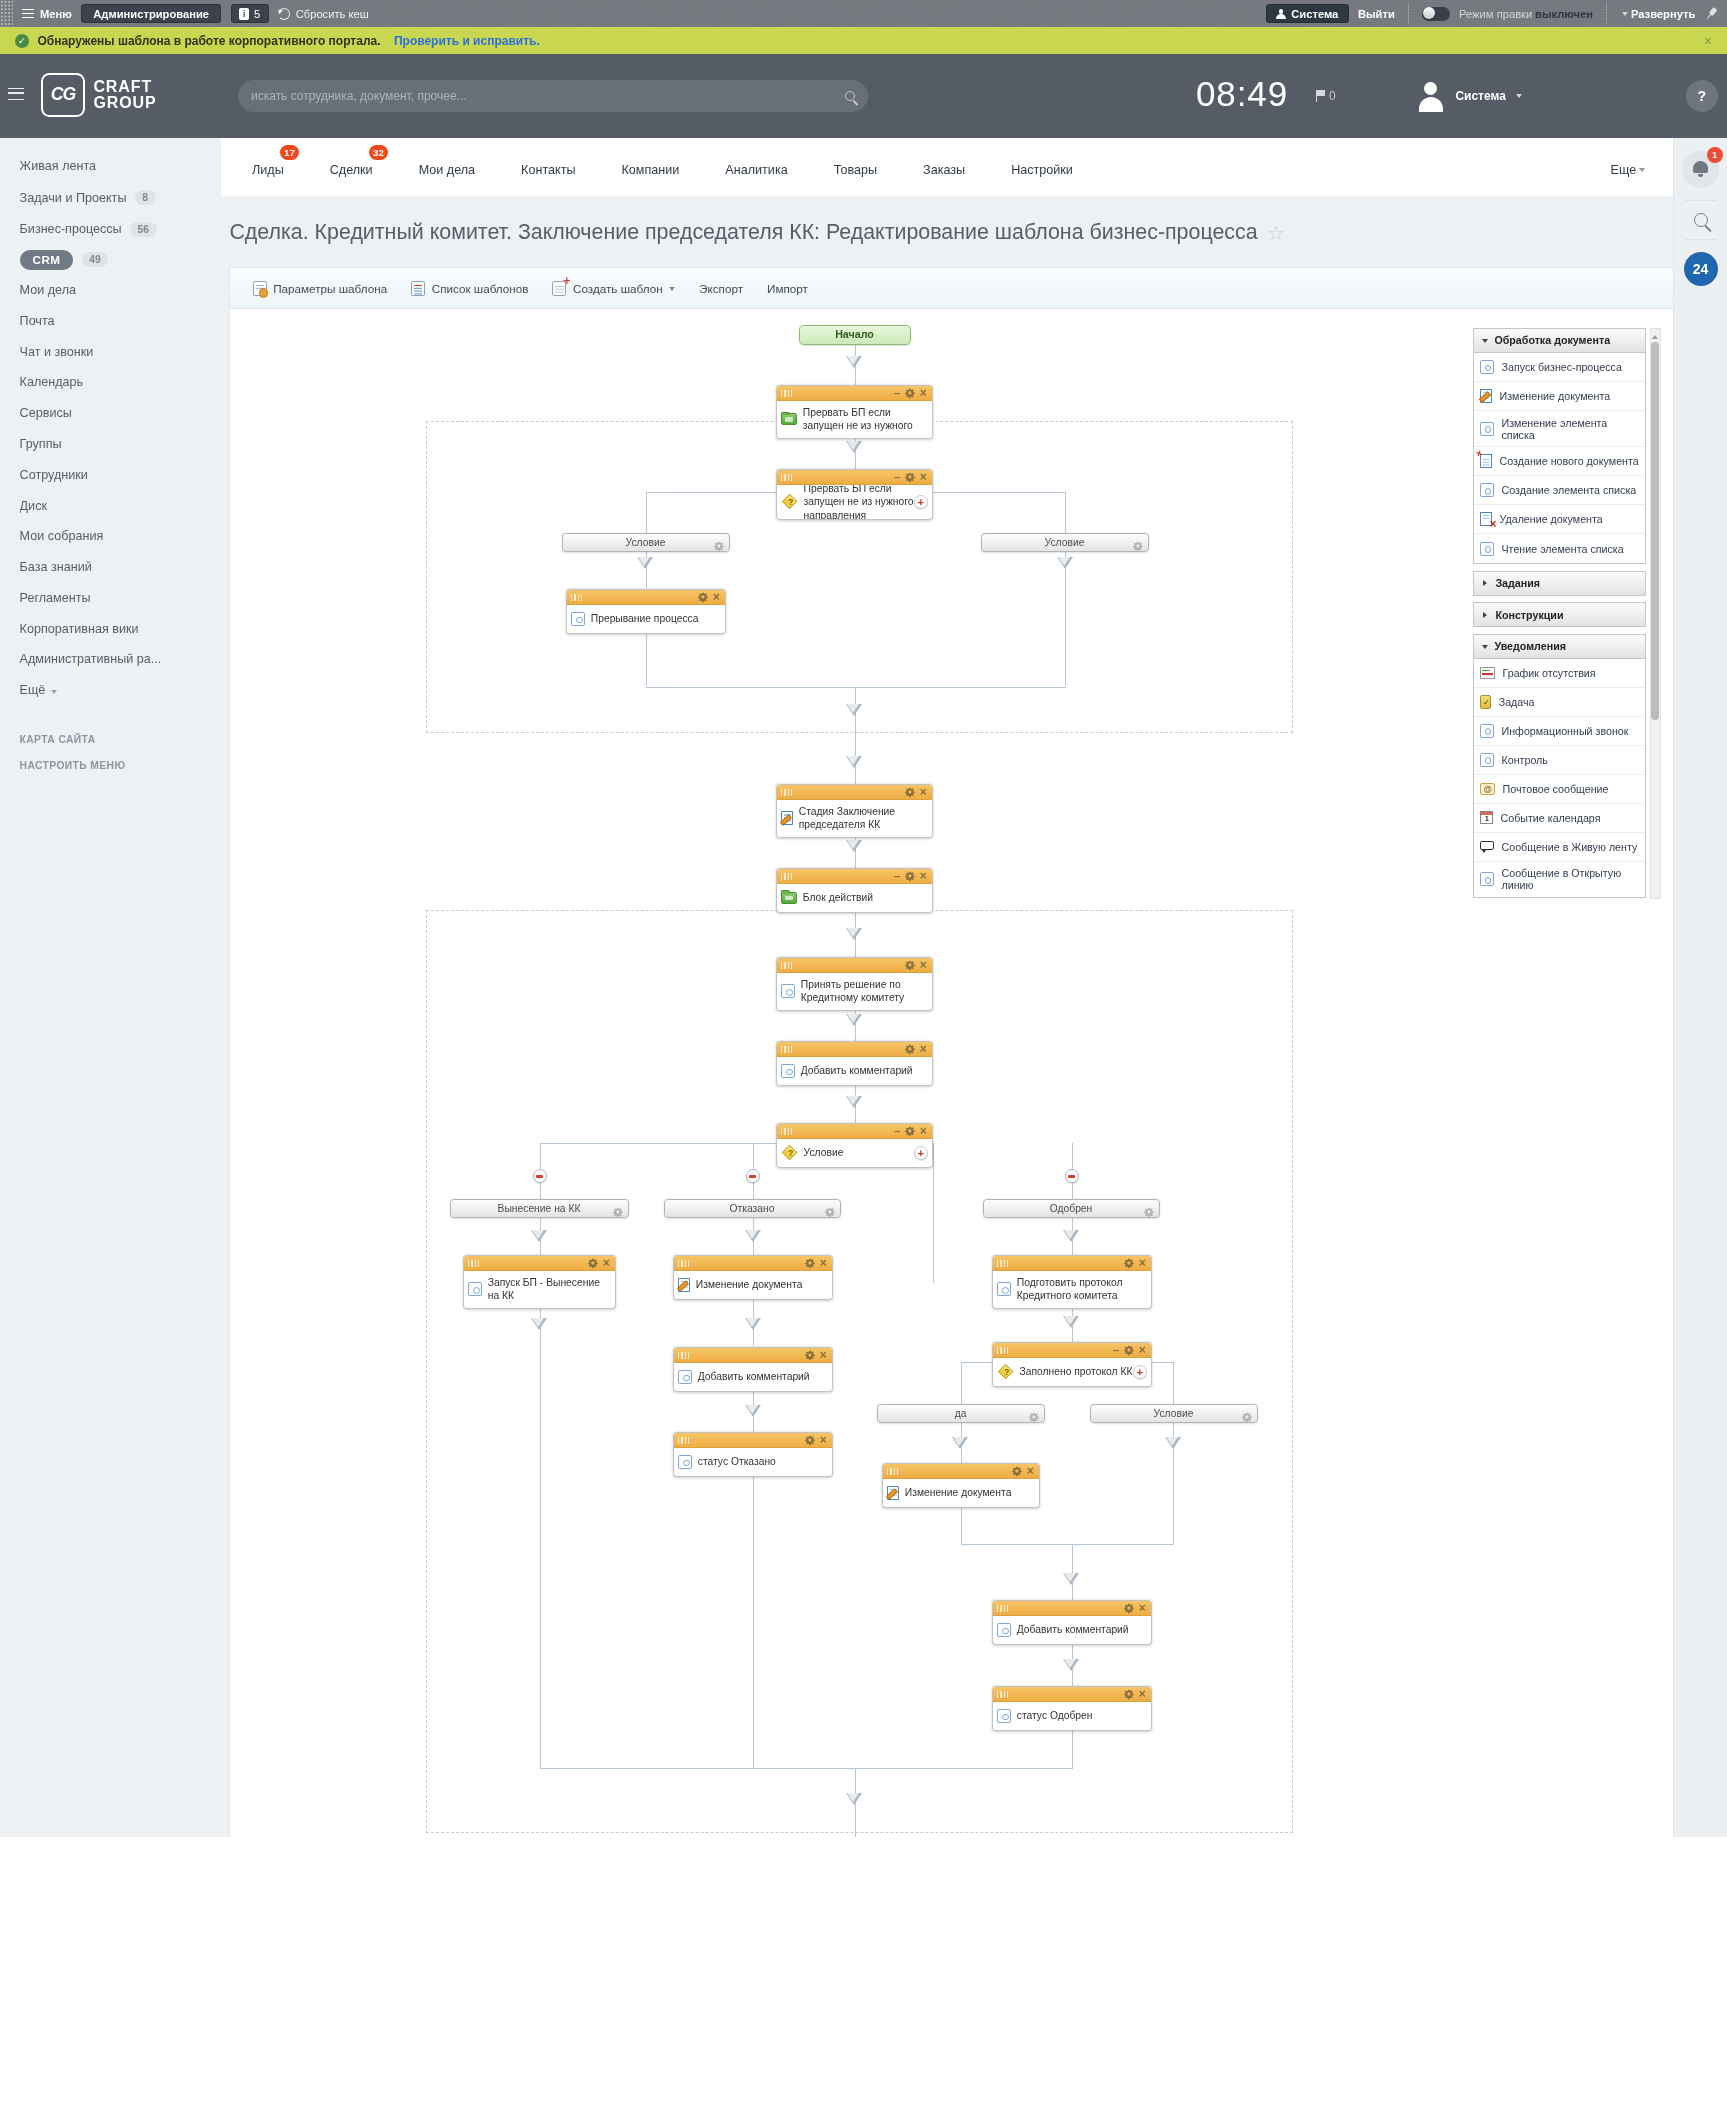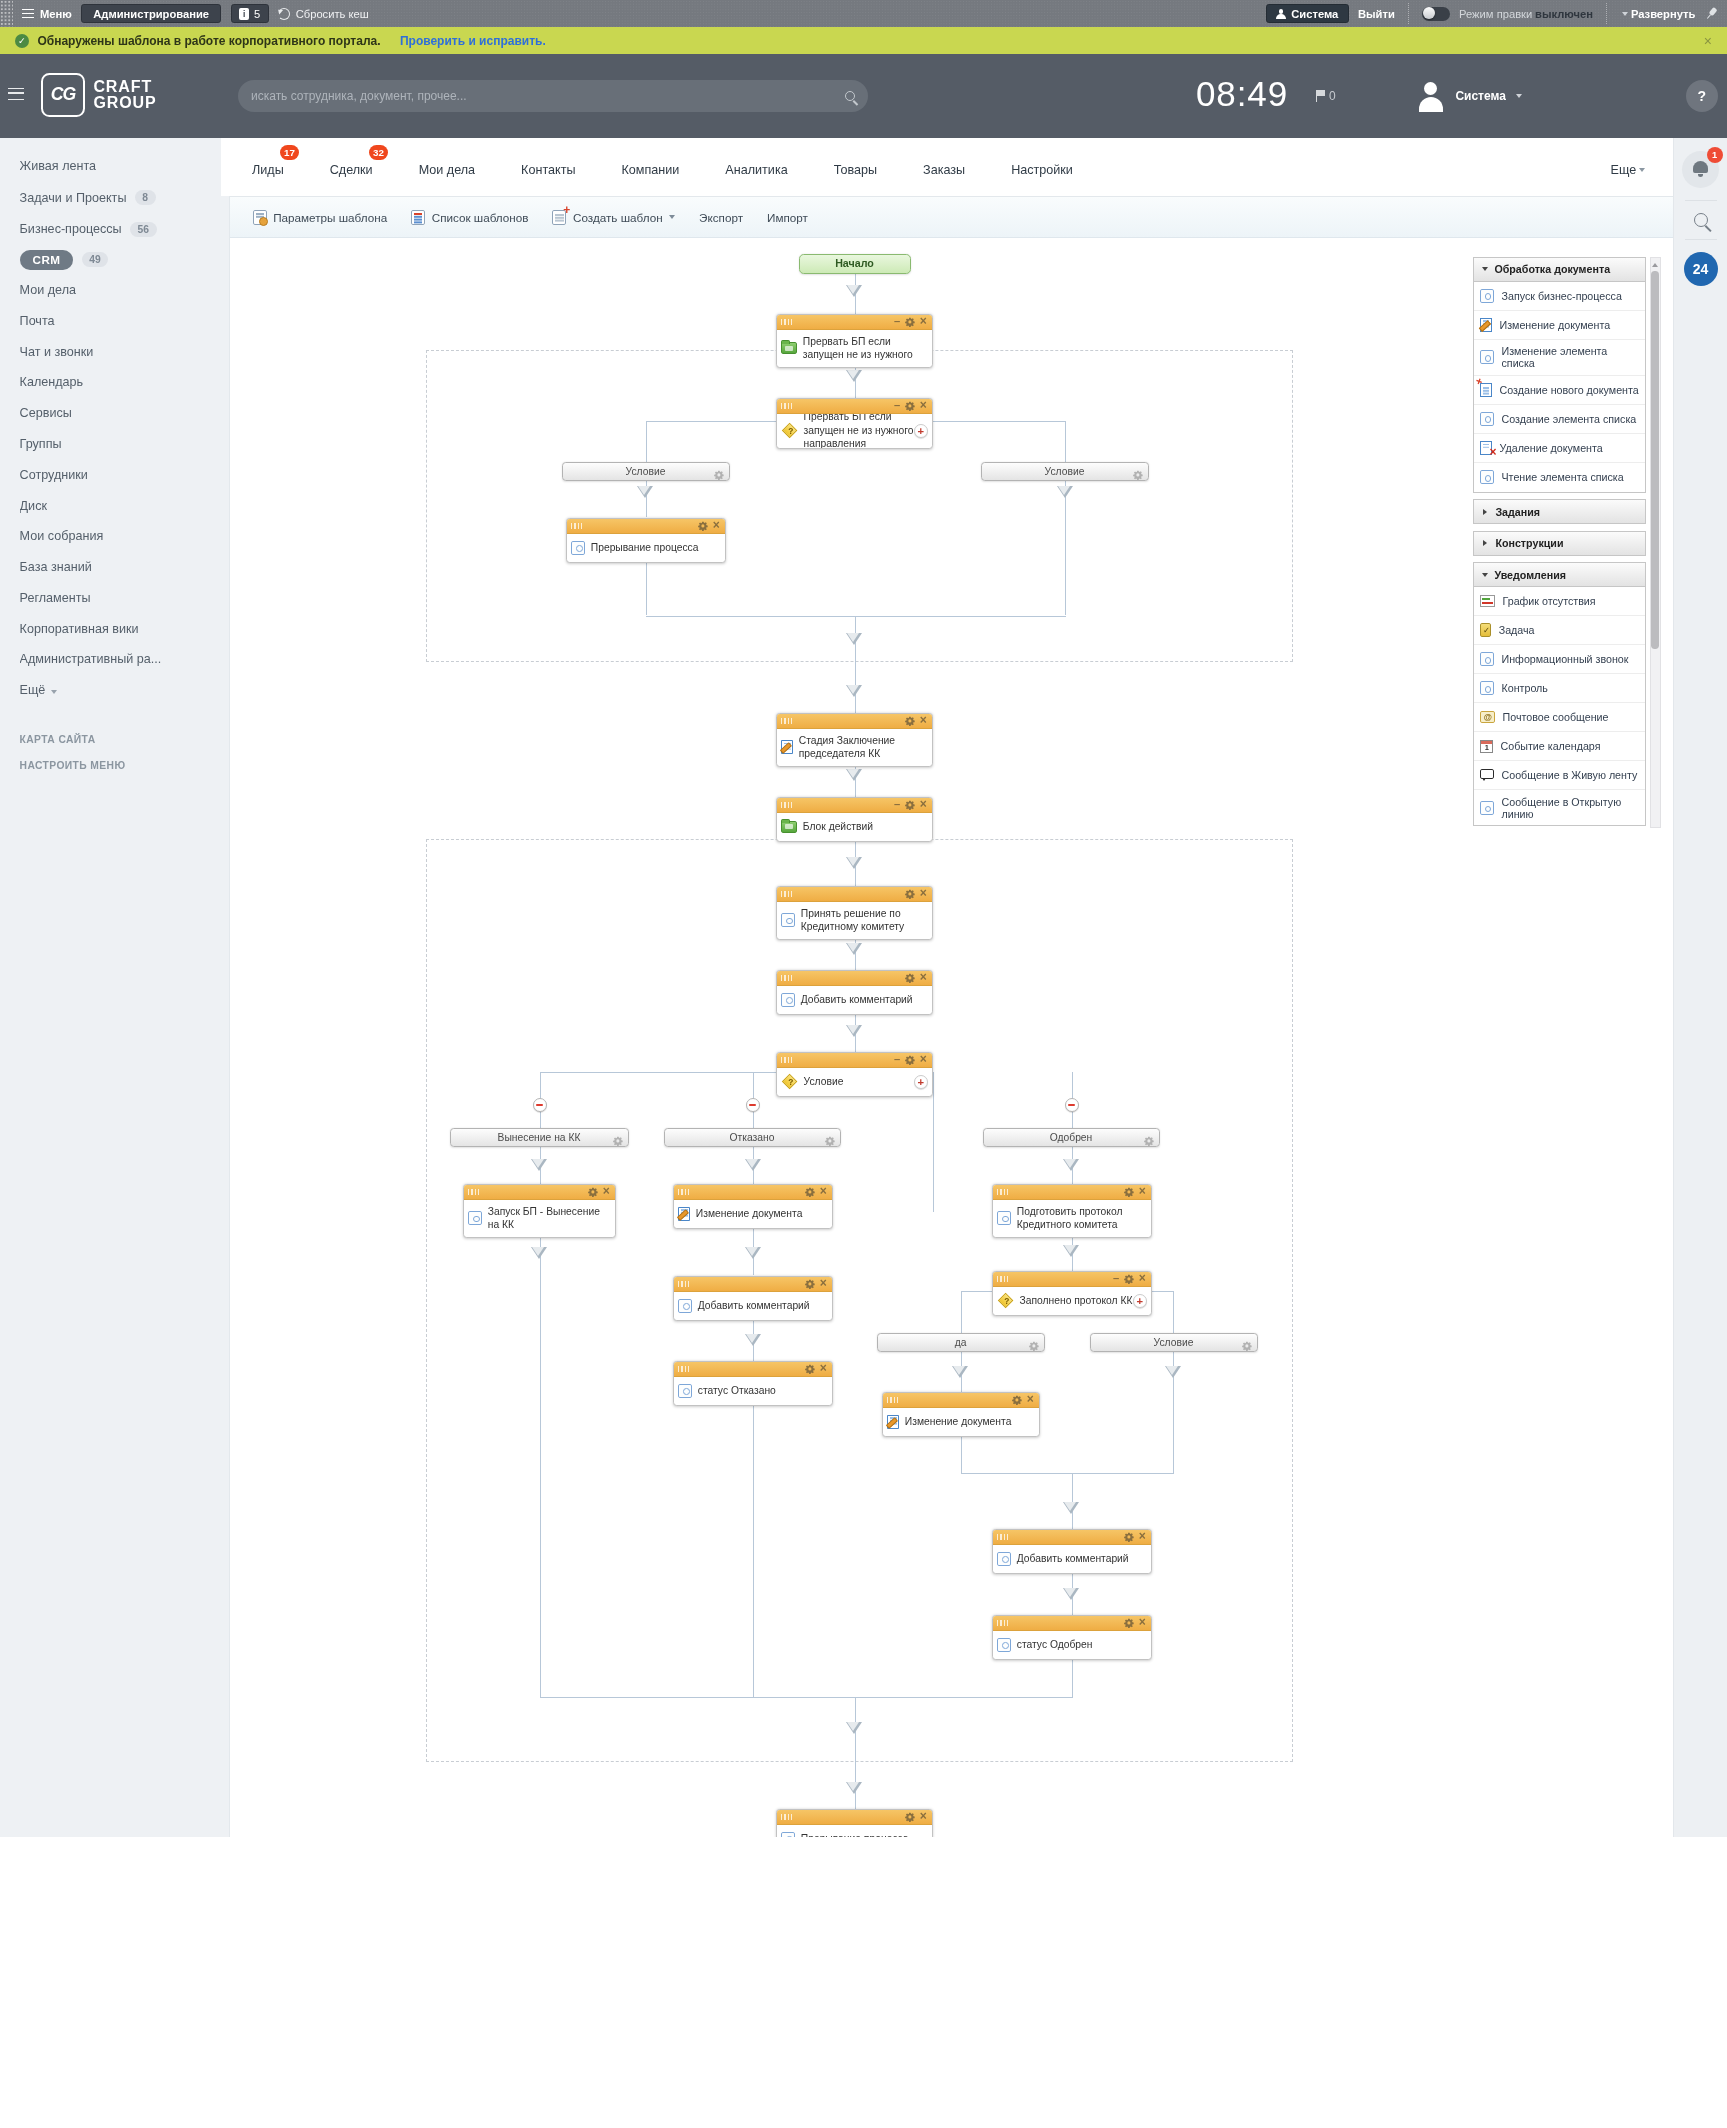--- a/index.html
+++ b/index.html
@@ -34,21 +34,21 @@
   .ab-mode-state { color:#2f363e; font-weight:bold; margin-left:2.8px; }
   .caret-d { display:inline-block; width:0; height:0; border:3.7px solid transparent; border-top:4.7px solid #cfd3d8; margin-left:1.9px; position:relative; top:1.9px; }
   .pin-ico { display:inline-block; width:13px; height:13px; position:relative; transform:rotate(40deg); cursor:pointer; }
   .pin-ico::before { content:""; position:absolute; left:3.7px; top:0; width:5.6px; height:7.5px; background:#dfe2e5; border-radius:1.9px; }
   .pin-ico::after { content:""; position:absolute; left:6px; top:7.5px; width:1.4px; height:5.6px; background:#dfe2e5; }
 
   
   .alert-bar { position:absolute; left:0; top:27px; width:100%; height:27px; background:#c9d750; display:flex; align-items:center; padding:0 15px; gap:8.4px; font-size:12px; z-index:29; }
   .check-ico { width:14px; height:14px; border-radius:50%; background:#4c8a43; color:#fff; font-size:9.3px; font-weight:bold; text-align:center; line-height:14px; }
   .alert-msg { color:#2e3518; font-weight:bold; }
-  .alert-link { color:#2e6fd9; font-weight:bold; cursor:pointer; margin-left:11px; }
+  .alert-link { color:#2e6fd9; font-weight:bold; cursor:pointer; margin-left:5px; }
   .alert-x { margin-left:auto; color:#8a9440; font-size:14px; cursor:pointer; }
 
   
   .app-header { position:absolute; left:0; top:54px; width:100%; height:84px; background:#555c66; z-index:28; }
   .hdr-burger { position:absolute; left:7.5px; top:34px; width:16px; height:12px; border-top:1.9px solid #e8eaec; border-bottom:1.9px solid #e8eaec; cursor:pointer; }
   .hdr-burger::after { content:""; position:absolute; left:0; top:3.3px; width:16px; height:1.9px; background:#e8eaec; }
   .logo { position:absolute; left:41px; top:18.6px; display:flex; align-items:center; gap:8.4px; cursor:pointer; }
   .logo-mark { width:44px; height:44px; border:2.8px solid #fff; border-radius:8.4px; color:#fff; font-weight:bold; font-size:17.7px; display:flex; align-items:center; justify-content:center; font-style:italic; letter-spacing:-0.9px; }
   .logo-text { color:#fff; font-weight:bold; font-size:16px; line-height:.95; letter-spacing:0.9px; }
   .hdr-search { position:absolute; left:238px; top:26px; width:630px; height:32px; background:#686f78; border-radius:16px; display:flex; align-items:center; padding:0 13px; }
@@ -435,20 +435,24 @@
           
         </div>
 
         <div class="tab tab-more">
           <span>Еще</span>
 
           <span class="caret-g"></span>
         </div>
       </div>
 
+    <div class="title-row">
+      <h1 class="page-title">Сделка. Кредитный комитет. Заключение председателя КК: Редактирование шаблона бизнес-процесса</h1>
+      <span class="fav-star">☆</span>
+    </div>
 
     <div class="card">
       <div class="toolbar">
 
           <div class="tbtn">
             <span class="tico tico-params"></span>
             <span>Параметры шаблона</span>
 
           </div>
 

